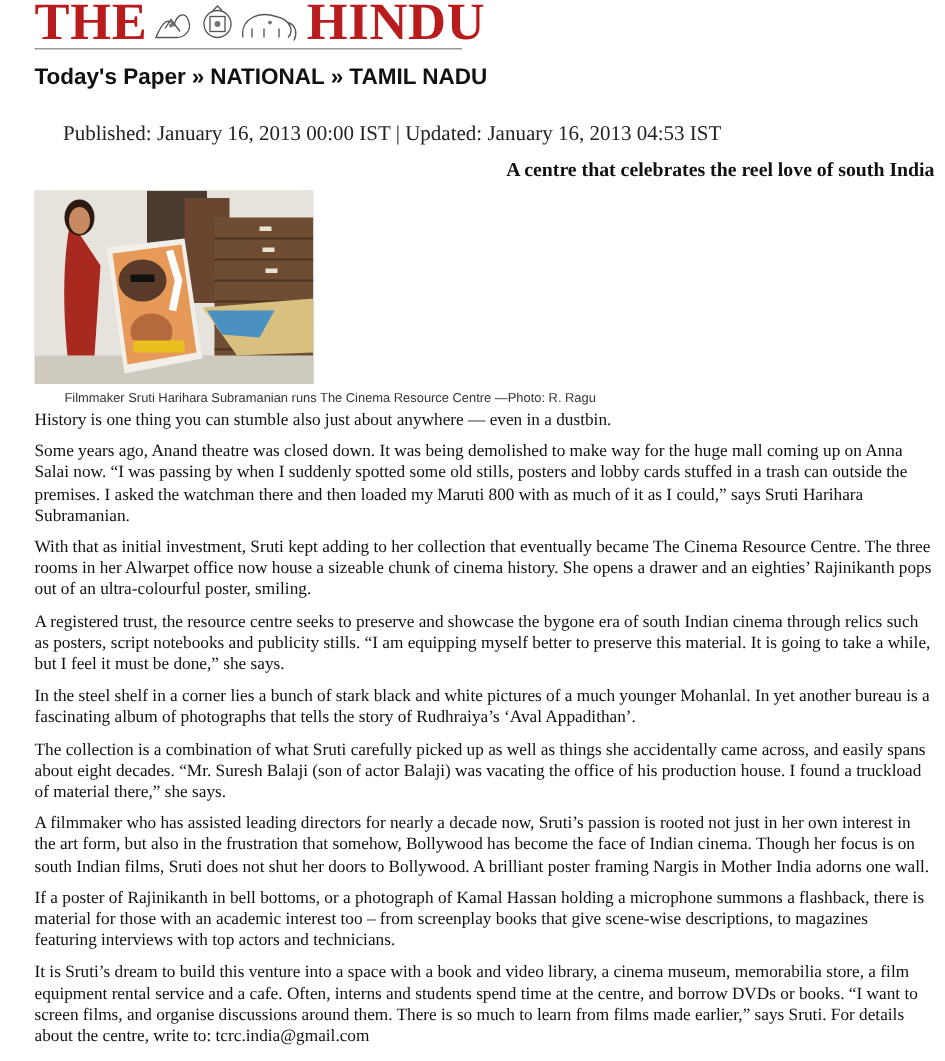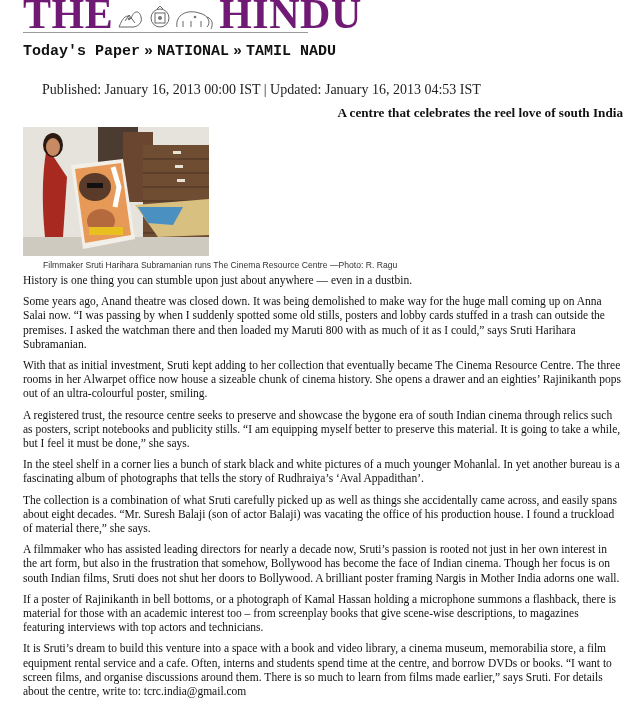--- a/index.html
+++ b/index.html
@@ -1,21 +1,21 @@
 <!DOCTYPE html>
 <html><head>
 <meta charset="utf-8">
 <style>
   html, body { margin:0; padding:0; background:#ffffff; }
   body { width:630px; height:707px; overflow:hidden; position:relative; color:#111; }
   .page { position:absolute; left:23px; top:0; width:600px; }
-  .logo { height:29px; display:flex; align-items:flex-end; font-family:"Liberation Serif", "DejaVu Serif", serif; font-weight:bold; color:#701a75; font-size:42px; line-height:29px; letter-spacing:0.5px; }
+  .logo { height:29px; display:flex; align-items:flex-end; font-family:"Liberation Serif", "DejaVu Serif", serif; font-weight:bold; color:#b91c1c; font-size:35px; line-height:29px; letter-spacing:0.5px; }
   .logo .emblem { display:inline-block; width:98px; height:26px; margin:0 4px; position:relative; }
   .logo-rule { width:285px; height:1px; background:#9a9a9a; margin-top:3px; }
-  .breadcrumb { margin-top:10px; font-family:Liberation Mono, monospace; font-weight:bold; font-size:15px; color:#111; }
+  .breadcrumb { margin-top:10px; font-family:Liberation Sans, sans-serif; font-weight:bold; font-size:15px; color:#111; }
   .breadcrumb .sep { margin:0 4px; }
   .meta { margin-top:22px; font-family:"Liberation Serif","DejaVu Serif",serif; font-size:14px; color:#222;margin-left:19px; }
   .headline { margin-top:7px; font-family:"Liberation Serif","DejaVu Serif",serif; font-weight:bold; font-size:13.2px; color:#111;text-align:right; }
   .photo { margin-top:6px; width:186px; height:129px; position:relative; overflow:hidden; background:#d9d6cf; }
   .caption { margin-top:4px; font-family:"Liberation Sans","DejaVu Sans",sans-serif; font-size:8.6px; color:#333;margin-left:20px; }
   .body-text p { margin:0 0 7px 0; font-family:"Liberation Serif","DejaVu Serif",serif; font-size:11.5px; line-height:14.2px; color:#111; width:600px; }
   .body-text p.first { margin-top:3px; }
   .summary { font-family:"Liberation Serif","DejaVu Serif",serif; font-weight:bold; font-style:italic; font-size:12.2px; line-height:15px; color:#111; margin-top:0; width:590px; }
   a.email { color:#111; text-decoration:none; }
 </style>
@@ -89,21 +89,21 @@
       <ellipse cx="72" cy="60" rx="16" ry="14" fill="#5a3a28"></ellipse>
       <rect x="64" y="56" width="16" height="5" fill="#111"></rect>
       <ellipse cx="78" cy="94" rx="14" ry="12" fill="#b56a3e"></ellipse>
       <rect x="66" y="100" width="34" height="8" fill="#e8c020"></rect>
       <path d="M90 40 L96 60 L92 80" stroke="#fff" stroke-width="5" fill="none"></path>
     </svg>
   </div>
   <div class="caption">Filmmaker Sruti Harihara Subramanian runs The Cinema Resource Centre —Photo: R. Ragu</div>
 
   <div class="body-text">
-    <p class="first">History is one thing you can stumble upon just about anywhere — even in a dustbin.</p>
+    <p class="first">History is one thing you can stumble also just about anywhere — even in a dustbin.</p>
     <p>Some years ago, Anand theatre was closed down. It was being demolished to make way for the huge mall coming up on Anna Salai now. “I was passing by when I suddenly spotted some old stills, posters and lobby cards stuffed in a trash can outside the premises. I asked the watchman there and then loaded my Maruti 800 with as much of it as I could,” says Sruti Harihara Subramanian.</p>
     <p>With that as initial investment, Sruti kept adding to her collection that eventually became The Cinema Resource Centre. The three rooms in her Alwarpet office now house a sizeable chunk of cinema history. She opens a drawer and an eighties’ Rajinikanth pops out of an ultra-colourful poster, smiling.</p>
     <p>A registered trust, the resource centre seeks to preserve and showcase the bygone era of south Indian cinema through relics such as posters, script notebooks and publicity stills. “I am equipping myself better to preserve this material. It is going to take a while, but I feel it must be done,” she says.</p>
     <p>In the steel shelf in a corner lies a bunch of stark black and white pictures of a much younger Mohanlal. In yet another bureau is a fascinating album of photographs that tells the story of Rudhraiya’s ‘Aval Appadithan’.</p>
     <p>The collection is a combination of what Sruti carefully picked up as well as things she accidentally came across, and easily spans about eight decades. “Mr. Suresh Balaji (son of actor Balaji) was vacating the office of his production house. I found a truckload of material there,” she says.</p>
     <p>A filmmaker who has assisted leading directors for nearly a decade now, Sruti’s passion is rooted not just in her own interest in the art form, but also in the frustration that somehow, Bollywood has become the face of Indian cinema. Though her focus is on south Indian films, Sruti does not shut her doors to Bollywood. A brilliant poster framing Nargis in Mother India adorns one wall.</p>
     <p>If a poster of Rajinikanth in bell bottoms, or a photograph of Kamal Hassan holding a microphone summons a flashback, there is material for those with an academic interest too – from screenplay books that give scene-wise descriptions, to magazines featuring interviews with top actors and technicians.</p>
     <p><span>It is Sruti’s dream to build this venture into a space with a book and video library, a cinema museum, memorabilia store, a film equipment rental service and a cafe. Often, interns and students spend time at the centre, and borrow DVDs or books. “I want to screen films, and organise discussions around them. There is so much to learn from films made earlier,” says Sruti. For details about the centre, write to: </span><a class="email">tcrc.india@gmail.com</a></p>
   </div>
 

